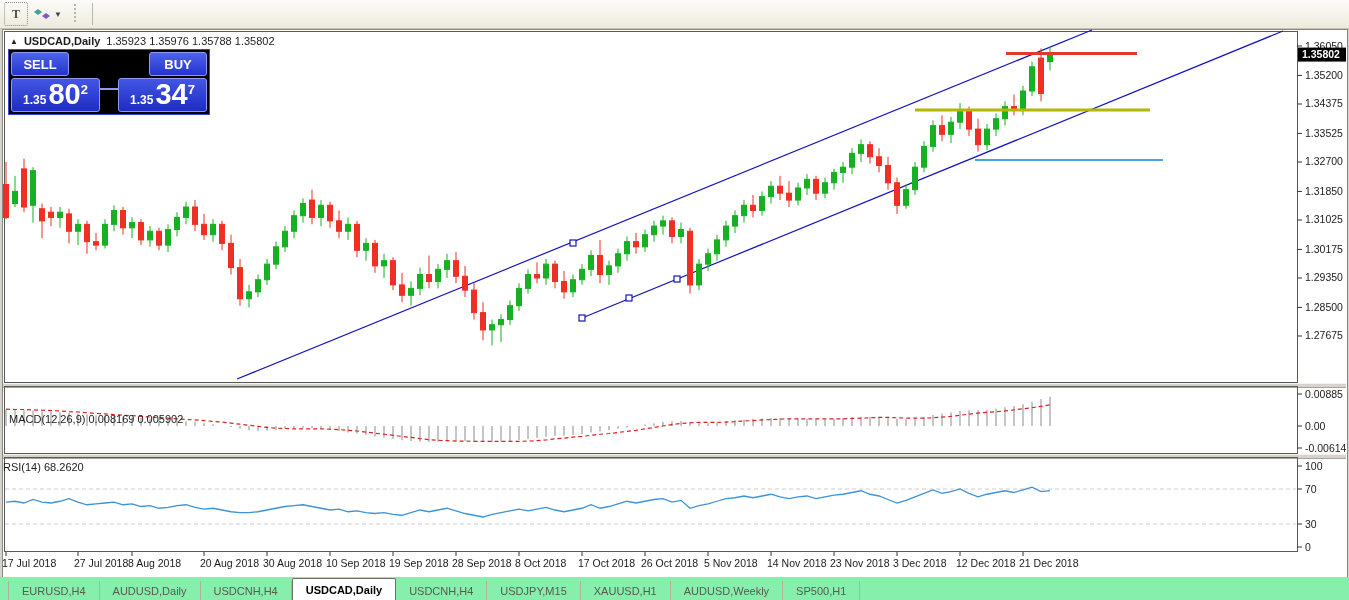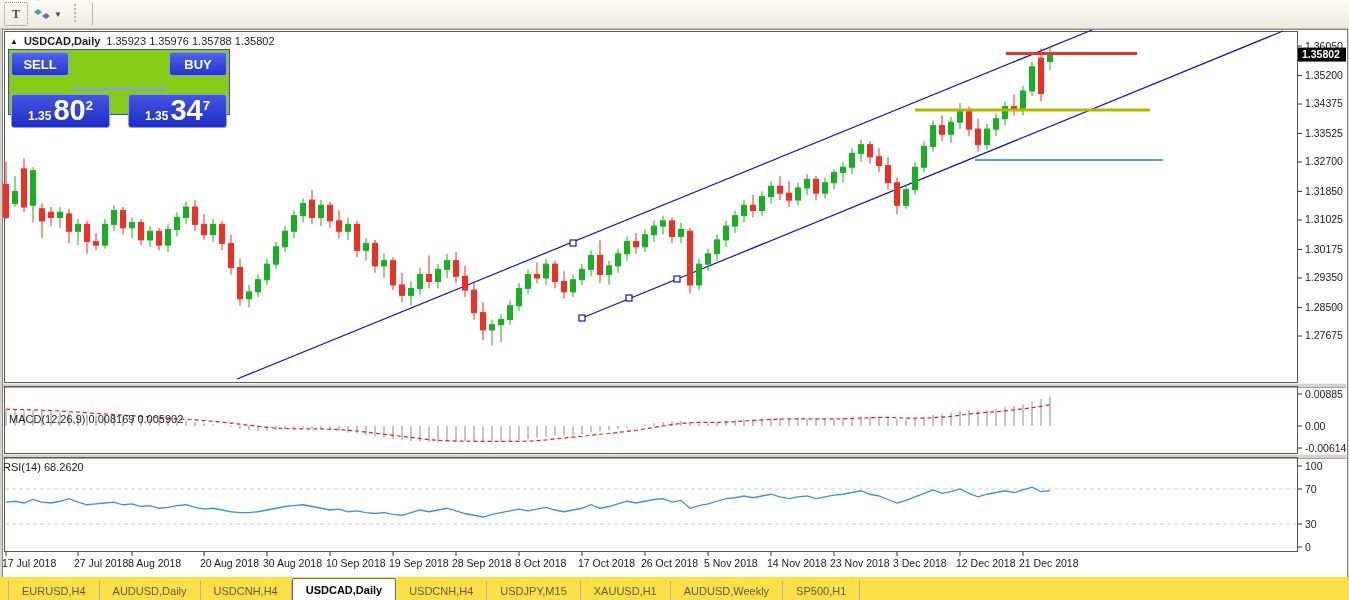--- a/index.html
+++ b/index.html
@@ -26,39 +26,39 @@
   #chart-svg{position:absolute;left:0;top:0;}
   
   .split{position:absolute;left:3px;width:1343px;height:3px;background:#d6d3ce;
     border-top:1px solid #f4f2ec;border-bottom:1px solid #a8a599;}
   
   #symhead{position:absolute;left:10px;top:35px;font-size:11px;color:#1c1c1c;display:flex;align-items:center;gap:6px;}
   #symhead .tri{font-size:8px;color:#222;}
   #symhead b{font-weight:bold;}
   .indlabel{position:absolute;font-size:11px;color:#1c1c1c;}
   
-  #oneclick{position:absolute;left:8px;top:49px;width:222px;height:66px;background:#84cc16;
+  #oneclick{position:absolute;left:8px;top:49px;width:202px;height:66px;background:#000000;
     border:1px solid #3d45d6;padding:2px;box-sizing:border-box;}
   #oc-top{display:flex;height:24px;gap:2px;}
   .ocbtn{flex:0 0 56px;display:flex;align-items:center;justify-content:center;color:#fff;
     font-size:13px;font-weight:bold;background:linear-gradient(#5063ea,#2234cd);
     border:1px solid #8d9af2;border-radius:3px;cursor:pointer;}
   #oc-vol{flex:1;display:flex;border:1px solid #8d9af2;border-radius:3px;overflow:hidden;background:#fff;margin-top:36px;}
   .spin{width:16px;background:linear-gradient(#f7f6f2,#dcd9d0);border:1px solid #b0ada0;
     display:flex;align-items:center;justify-content:center;font-size:7px;color:#555;cursor:pointer;}
   #oc-volval{flex:1;display:flex;align-items:center;justify-content:flex-end;padding-right:6px;
     font-size:13px;color:#111;}
-  #oc-bottom{display:flex;height:34px;margin-top:18px;gap:18px;}
+  #oc-bottom{display:flex;height:34px;margin-top:2px;gap:18px;}
   .ocprice{flex:1;display:flex;align-items:baseline;justify-content:center;color:#fff;cursor:pointer;
     background:linear-gradient(#4356e4,#1d2cc4);border:1px solid #8d9af2;border-radius:3px;}
   .ocprice .small{font-size:12px;font-weight:bold;margin-right:2px;}
   .ocprice .big{font-size:29px;font-weight:bold;line-height:30px;}
   .ocprice .sup{font-size:13px;font-weight:bold;position:relative;top:-10px;}
   
-  #tabbar{position:absolute;left:0;top:577px;width:1349px;height:23px;background:#fde047;
+  #tabbar{position:absolute;left:0;top:577px;width:1349px;height:23px;background:#86efac;
     display:flex;align-items:flex-end;padding-left:8px;box-sizing:border-box;}
   .tab{height:19px;display:flex;align-items:center;padding:0 13px;font-size:11px;color:#5a5952;
     border-right:1px solid #b3b0a3;cursor:pointer;white-space:nowrap;}
   .tab.first{border-left:1px solid #b3b0a3;}
   .tab.active{background:#ffffff;border:1px solid #6f6e65;border-bottom:none;height:21px;
     color:#000;font-weight:bold;border-radius:2px 2px 0 0;}
 </style>
 </head>
 <body>
 

